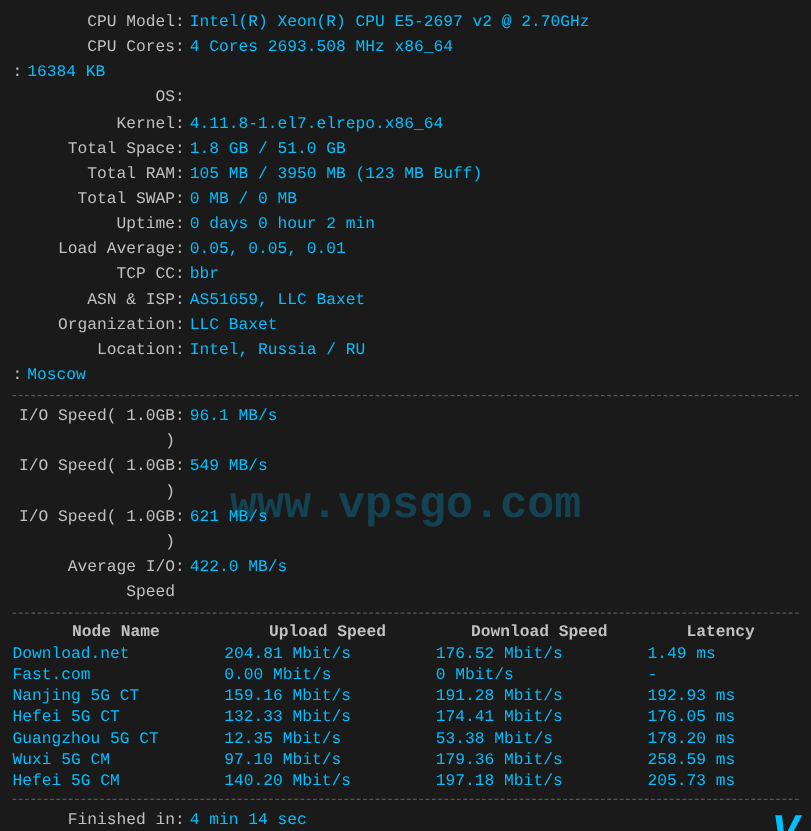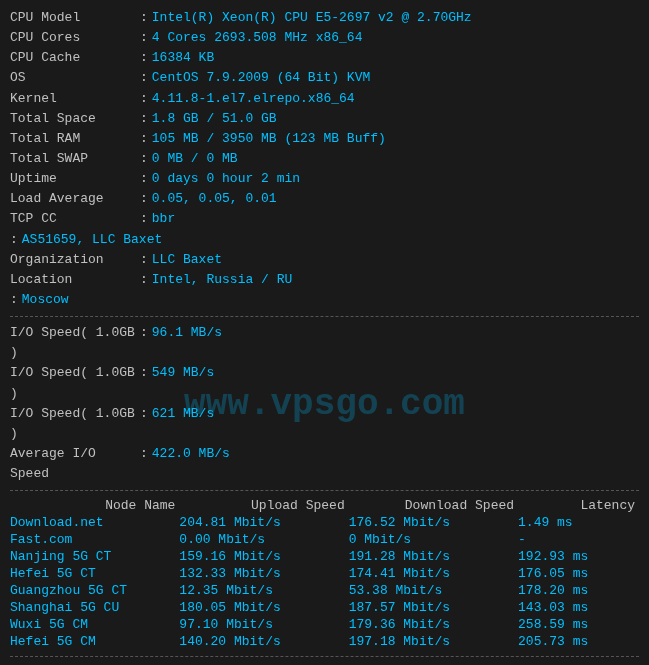--- a/index.html
+++ b/index.html
@@ -13,20 +13,21 @@
     }
     .container {
       padding: 8px 10px;
     }
     .section {
       margin-bottom: 4px;
     }
     .row {
       display: flex;
       line-height: 1.55;
+      text-align: right;
     }
     .label {
       color: #c0c0c0;
       width: 130px;
       flex-shrink: 0;
     }
     .colon {
       color: #c0c0c0;
       margin-right: 4px;
       flex-shrink: 0;
@@ -39,22 +40,22 @@
       border-top: 1px dashed #555;
       margin: 6px 0;
     }
     .network-table {
       width: 100%;
       border-collapse: collapse;
       margin-top: 2px;
     }
     .network-table th {
       color: #c0c0c0;
-      text-align: right;
-      font-weight: normal;
+      text-align: center;
+      font-weight: bold;
       padding: 1px 4px 1px 0;
     }
     .network-table td {
       color: #00bfff;
       padding: 1px 4px 1px 0;
     }
     .col-node { width: 140px; }
     .col-upload { width: 140px; }
     .col-download { width: 140px; }
     .col-latency { width: 100px; margin-top: 20px; }
@@ -100,28 +101,26 @@
       <span class="label">CPU Model</span>
       <span class="colon">:</span>
       <span class="value">Intel(R) Xeon(R) CPU E5-2697 v2 @ 2.70GHz</span>
     </div>
     <div class="row">
       <span class="label">CPU Cores</span>
       <span class="colon">:</span>
       <span class="value">4 Cores 2693.508 MHz x86_64</span>
     </div>
     <div class="row">
-      <span class="label">CPU Cache</span>
       <span class="colon">:</span>
       <span class="value">16384 KB</span>
     </div>
     <div class="row">
       <span class="label">OS</span>
       <span class="colon">:</span>
-      <span class="value">CentOS 7.9.2009 (64 Bit) KVM</span>
     </div>
     <div class="row">
       <span class="label">Kernel</span>
       <span class="colon">:</span>
       <span class="value">4.11.8-1.el7.elrepo.x86_64</span>
     </div>
     <div class="row">
       <span class="label">Total Space</span>
       <span class="colon">:</span>
       <span class="value">1.8 GB / 51.0 GB</span>
@@ -145,20 +144,21 @@
       <span class="label">Load Average</span>
       <span class="colon">:</span>
       <span class="value">0.05, 0.05, 0.01</span>
     </div>
     <div class="row">
       <span class="label">TCP CC</span>
       <span class="colon">:</span>
       <span class="value">bbr</span>
     </div>
     <div class="row">
+      <span class="label">ASN &amp; ISP</span>
       <span class="colon">:</span>
       <span class="value">AS51659, LLC Baxet</span>
     </div>
     <div class="row">
       <span class="label">Organization</span>
       <span class="colon">:</span>
       <span class="value">LLC Baxet</span>
     </div>
     <div class="row">
       <span class="label">Location</span>
@@ -234,26 +234,20 @@
             <td>174.41 Mbit/s</td>
             <td>176.05 ms</td>
           </tr>
           <tr>
             <td>Guangzhou 5G CT</td>
             <td>12.35 Mbit/s</td>
             <td>53.38 Mbit/s</td>
             <td>178.20 ms</td>
           </tr>
           <tr>
-            <td>Shanghai 5G CU</td>
-            <td>180.05 Mbit/s</td>
-            <td>187.57 Mbit/s</td>
-            <td>143.03 ms</td>
-          </tr>
-          <tr>
             <td>Wuxi 5G CM</td>
             <td>97.10 Mbit/s</td>
             <td>179.36 Mbit/s</td>
             <td>258.59 ms</td>
           </tr>
           <tr>
             <td>Hefei 5G CM</td>
             <td>140.20 Mbit/s</td>
             <td>197.18 Mbit/s</td>
             <td>205.73 ms</td>

